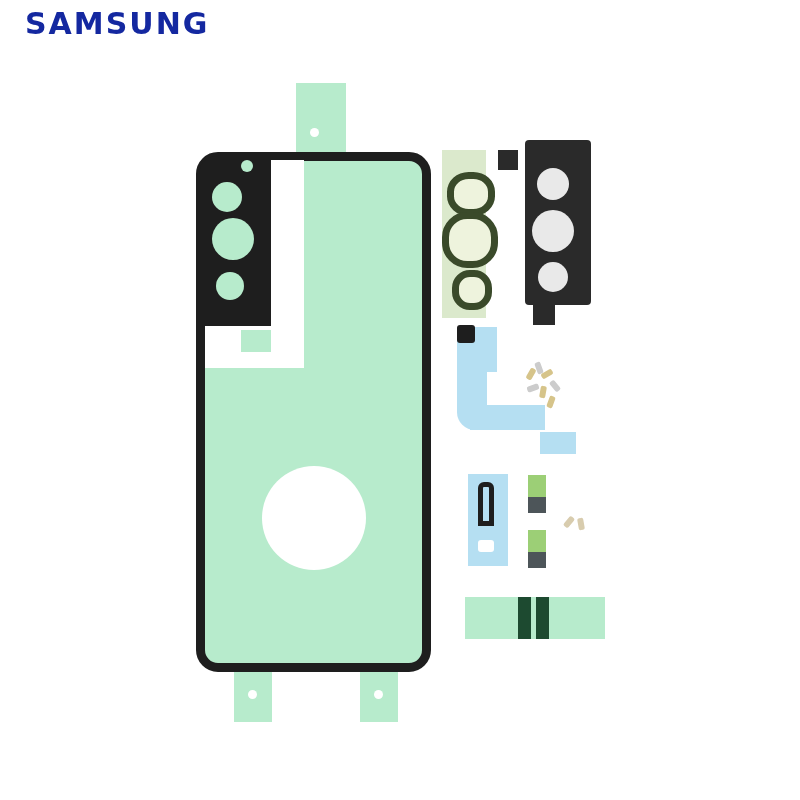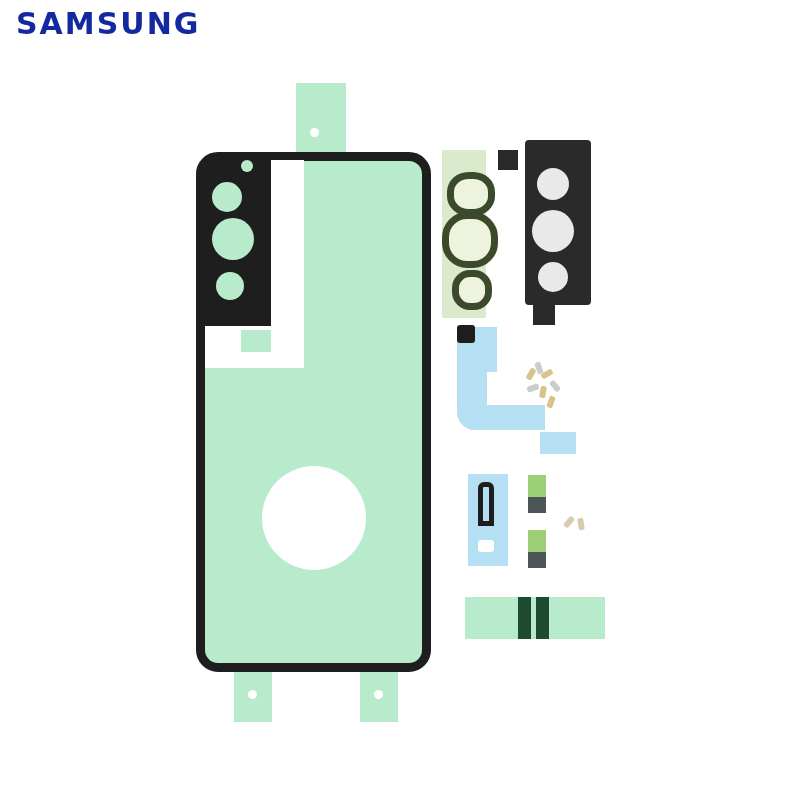--- a/index.html
+++ b/index.html
@@ -1,18 +1,18 @@
 <!DOCTYPE html>
 <html><head>
 <meta charset="utf-8">
 <style>
   html,body{margin:0;padding:0;background:#fff;}
   body{width:800px;height:800px;position:relative;overflow:hidden;font-family:"Liberation Sans",sans-serif;}
   .abs{position:absolute;}
-  .logo{left:16px;top:6px;font-family:"DejaVu Sans",sans-serif;font-weight:bold;font-size:30px;letter-spacing:2px;color:#1428a0;}
+  .logo{left:25px;top:6px;font-family:"DejaVu Sans",sans-serif;font-weight:bold;font-size:30px;letter-spacing:2px;color:#1428a0;}
   .black{background:#1e1e1e;}
   .hole{background:#fff;border-radius:50%;}
   .tab{background:#b7ebcc;}
   .tabdot{width:9px;height:9px;border-radius:50%;background:#fff;}
   .frame{left:196px;top:152px;width:235px;height:520px;border:9px solid #1e1e1e;border-radius:22px;background:#b7ebcc;box-sizing:border-box;}
   .cutout{background:#fff;}
   .cam-black{left:199px;top:156px;width:72px;height:170px;background:#1e1e1e;border-radius:18px 0 0 0;}
   .circ{background:#b7ebcc;border-radius:50%;}
   .lens-ring{border:7px solid #3a4a2a;border-radius:45%;background:#eef3dd;box-sizing:border-box;}
   .plate{background:#2a2a2a;}

